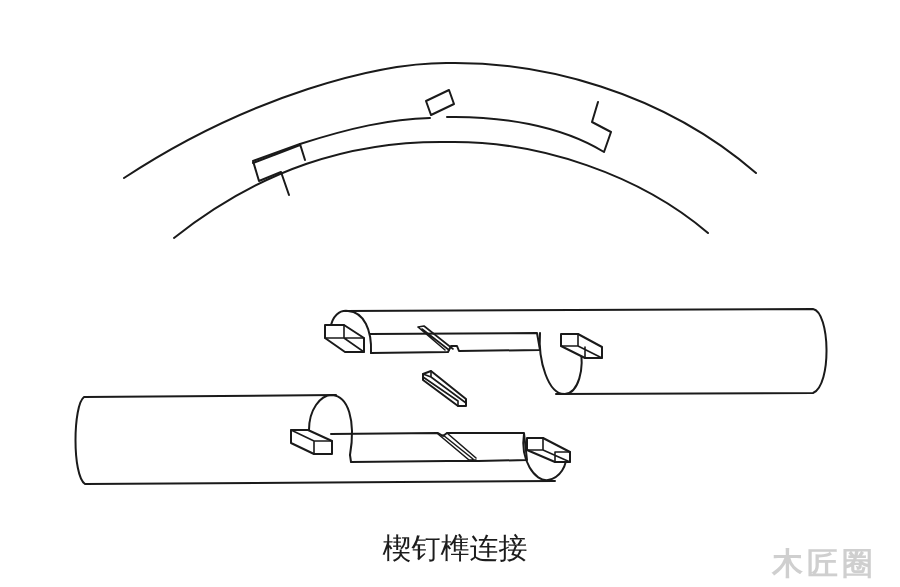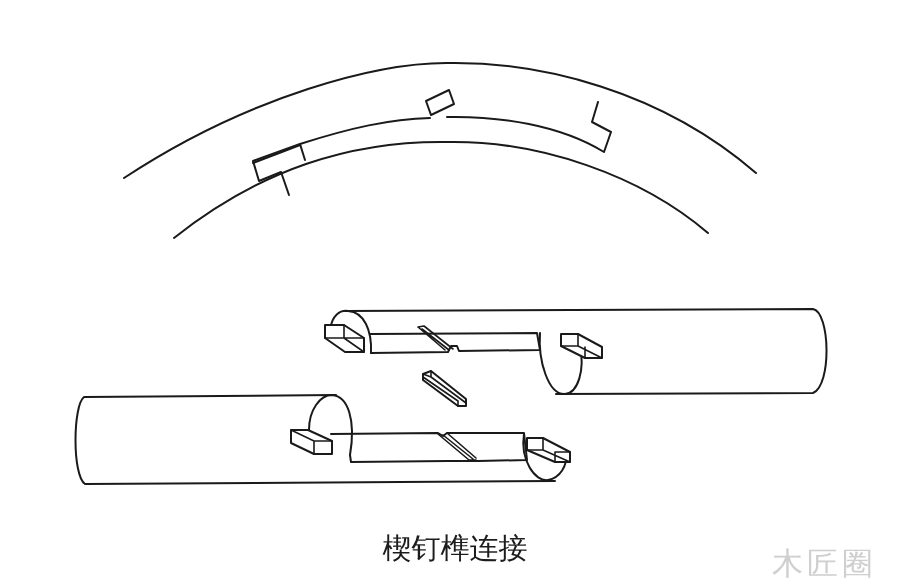--- a/index.html
+++ b/index.html
@@ -53,21 +53,21 @@
       letter-spacing: 0px;
       line-height: 40px;
     }
     .watermark {
       position: absolute;
       left: 772px;
       top: 543px;
       width: 120px;
       font-family: "DejaVu Sans", sans-serif;
       font-size: 31px;
-      font-weight: normal;
+      font-weight: bold;
       color: #cfcfcf;
       letter-spacing: 4px;
       line-height: 40px;
     }
   </style>
 </head>
 <body>
 
 <div class="canvas">
 

